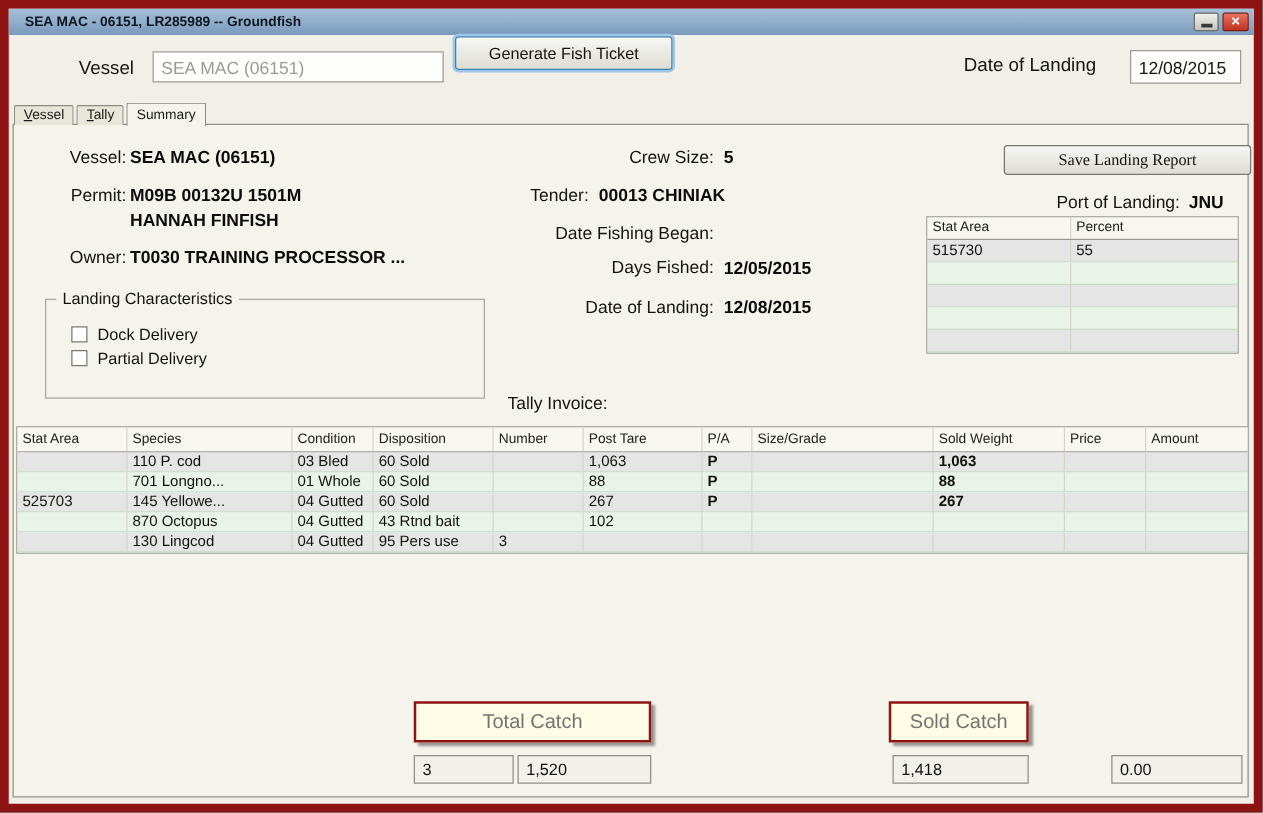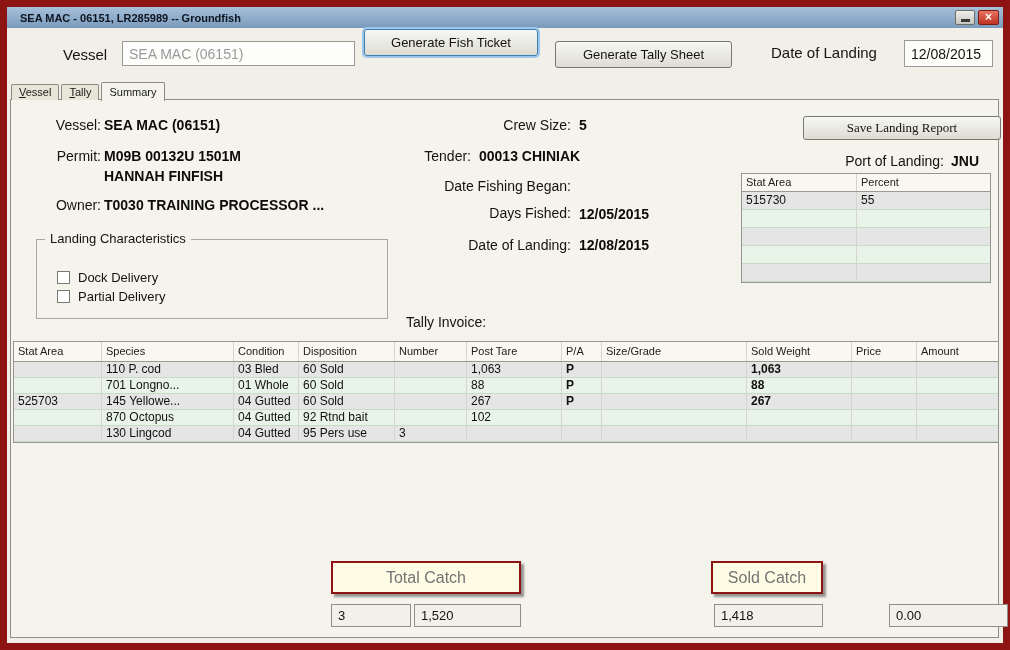--- a/index.html
+++ b/index.html
@@ -98,21 +98,21 @@
   .l-tally   { left:395px; top:214px; width:110px; text-align:left; }
   .save-btn  { position:absolute; left:792px; top:16px; width:198px; height:24px;
     background:linear-gradient(#f7f7f4,#dddcd3); border:1px solid #78786f;
     border-radius:3px; font-family:Liberation Serif, serif; font-size:13px; color:#15130f; }
   .port-row { position:absolute; top:53px; right:19px; display:flex; gap:7px; align-items:baseline; }
   .port-row .plabel { font-size:14px; color:#15130f; }
   .port-row .pvalue { font-size:14px; font-weight:bold; color:#0d0c0a; }
   
   .groupbox {
     position:absolute; left:25px; top:139px; width:352px; height:80px;
-    border:1px solid #a9a8a0; padding:28px 0 0 20px;
+    border:1px solid #a9a8a0; padding:18px 0 0 20px;
   }
   .groupbox-title {
     position:absolute; top:-9px; left:8px; background:#f4f3ec;
     padding:0 5px; font-size:13px; color:#15130f;
   }
   .check-row { display:flex; align-items:center; gap:8px; height:19px; font-size:13px; color:#15130f; }
   .checkbox { width:13px; height:13px; background:#fff; border:1px solid #79786f; display:inline-block; }
   
   .t { position:absolute; border:1px solid #97968e; background:#fff; }
   .trow { display:flex; height:16px; background:#e5e5e5; border-bottom:1px solid #c7dcc7; }
@@ -144,42 +144,41 @@
   .total-catch { left:320px; width:190px; }
   .sold-catch  { left:700px; width:112px; }
   .sum-field {
     position:absolute; top:504px; height:23px;
     background:#f1f0ea; border:1px solid #8f8f87;
     font-size:13px; color:#12110e; line-height:21px; padding:0 6px;
   }
   .sf1 { left:320px; width:80px; }
   .sf2 { left:403px; width:107px; }
   .sf3 { left:703px; width:109px; }
-  .sf4 { left:878px; width:119px; }
+  .sf4 { left:878px; width:105px; }
 </style>
 </head>
 <body>
 
 <div class="window">
   <div class="inner"></div>
 
   <div class="titlebar">
     <span class="title-text">SEA MAC - 06151, LR285989 -- Groundfish</span>
     <span class="win-buttons">
       <span class="btn-min">
           <span class="min-glyph"></span>
         </span>
       <span class="btn-close"><span>×</span></span>
     </span>
   </div>
 
   <span class="lbl vessel-lbl">Vessel</span>
   <input class="vessel-input" readonly="" value="SEA MAC (06151)" style="">
   <button class="btn fish-ticket">Generate Fish Ticket</button>
-  <button class="btn tally-sheet">Generate Tally Sheet</button>
   <span class="lbl landing-lbl">Date of Landing</span>
   <input class="landing-input" readonly="" value="12/08/2015" style="">
 
   <div class="tabstrip">
     <div class="tab"><span class="mn">V</span><span>essel</span></div>
     <div class="tab"><span class="mn">T</span><span>ally</span></div>
     <div class="tab active"><span>Summary</span></div>
   </div>
 
   <div class="content">
@@ -302,21 +301,21 @@
           <div class="tcell iv6">P</div>
           <div class="tcell iv7"></div>
           <div class="tcell iv8">267</div>
           <div class="tcell iv9"></div>
           <div class="tcell iv10"></div>
         </div>
         <div class="trow">
           <div class="tcell iv0"></div>
           <div class="tcell iv1">870 Octopus</div>
           <div class="tcell iv2">04 Gutted</div>
-          <div class="tcell iv3">92 Rtnd bait</div>
+          <div class="tcell iv3">43 Rtnd bait</div>
           <div class="tcell iv4"></div>
           <div class="tcell iv5">102</div>
           <div class="tcell iv6"></div>
           <div class="tcell iv7"></div>
           <div class="tcell iv8"></div>
           <div class="tcell iv9"></div>
           <div class="tcell iv10"></div>
         </div>
         <div class="trow">
           <div class="tcell iv0"></div>

